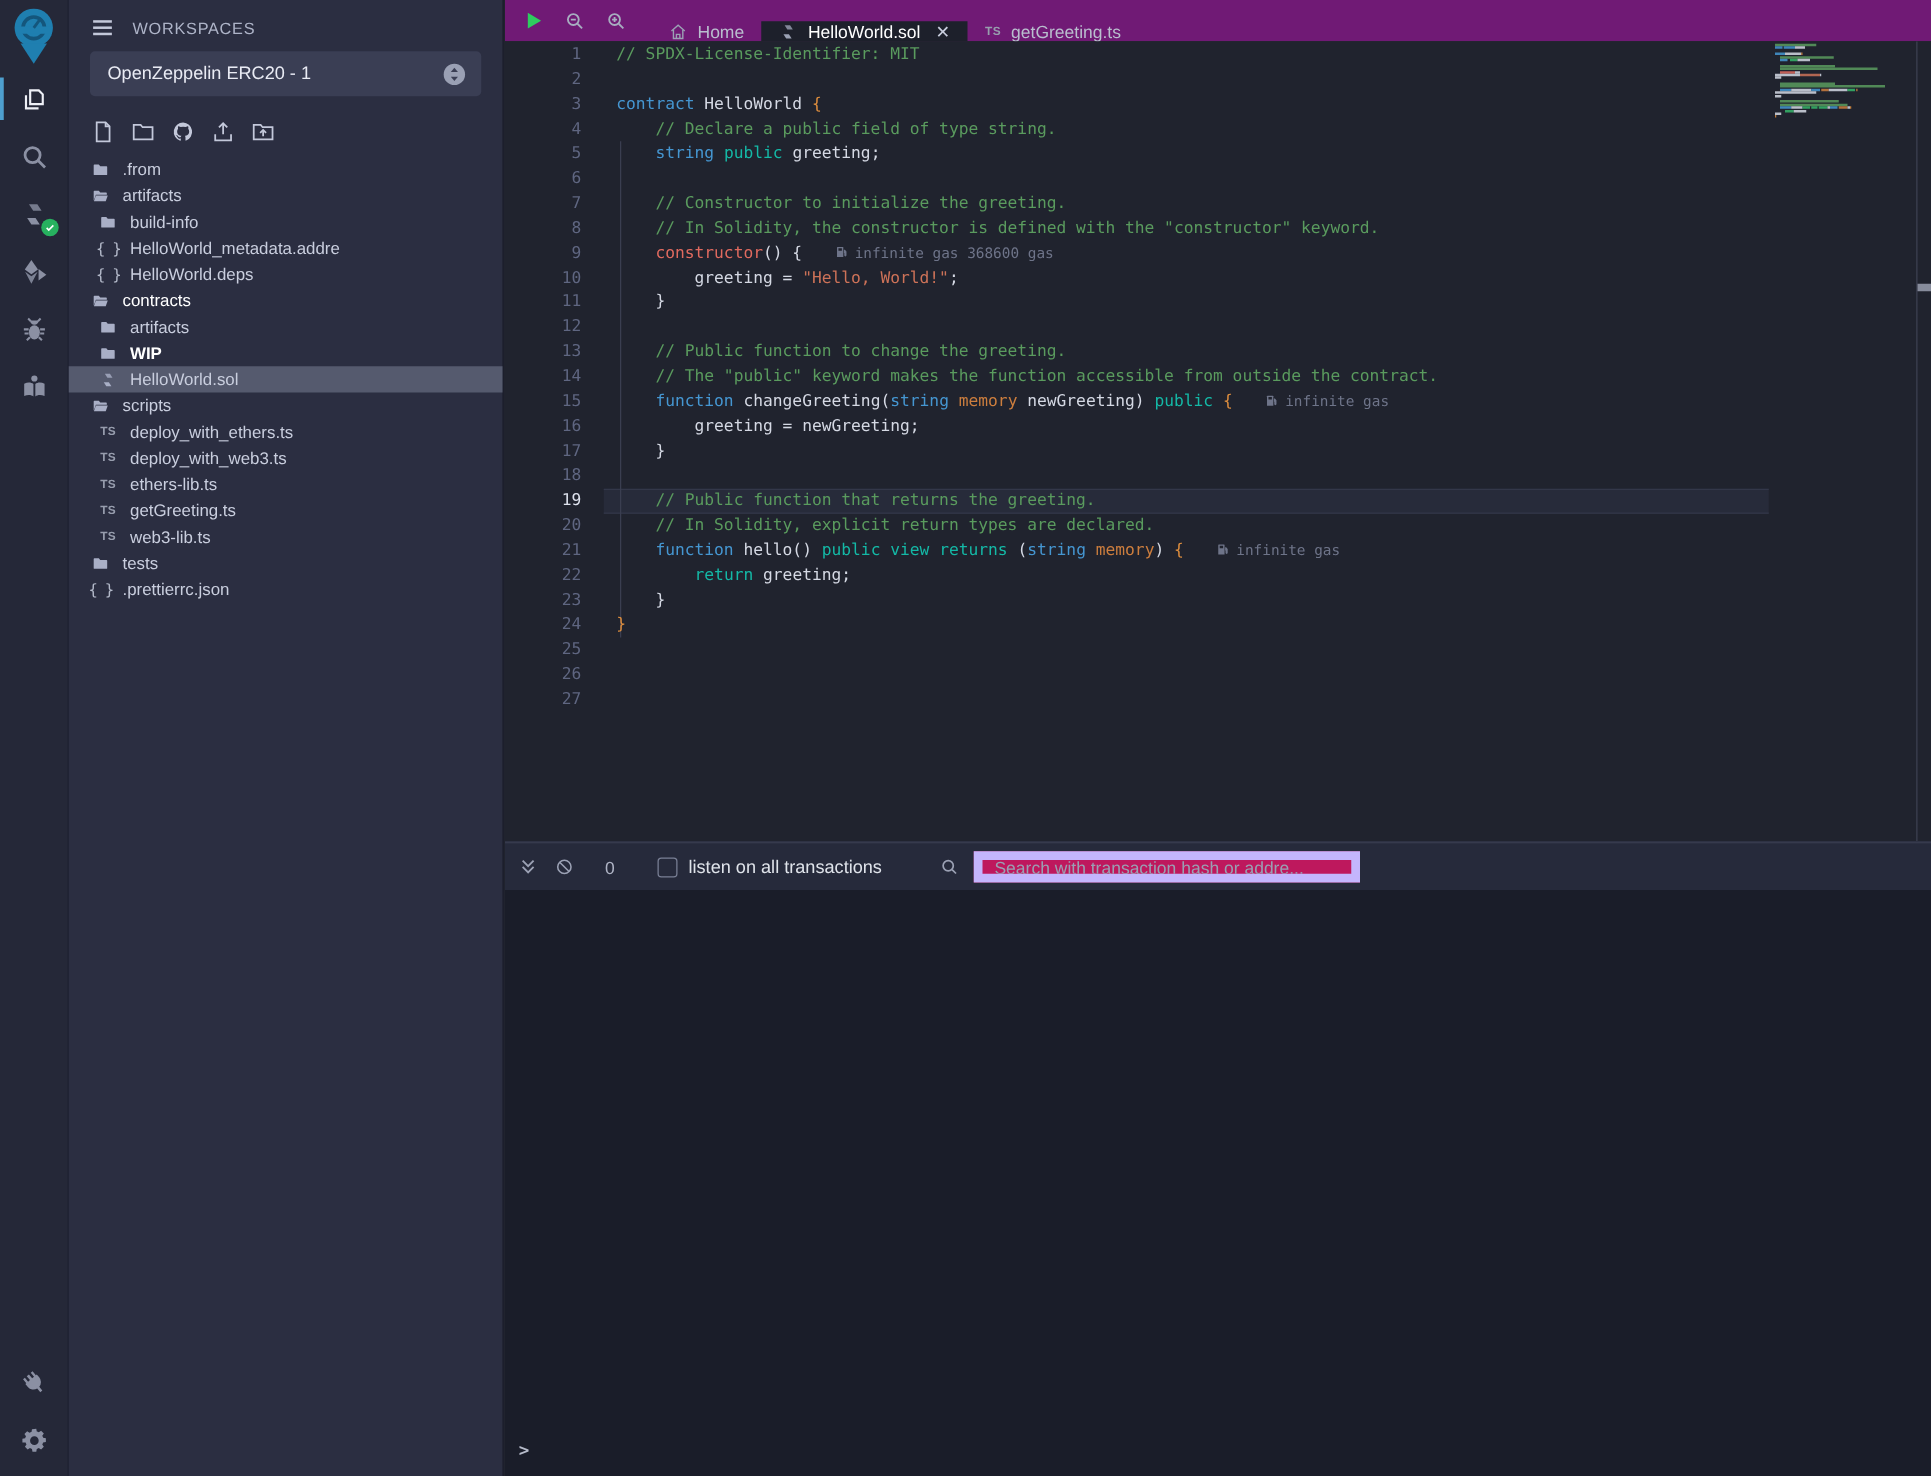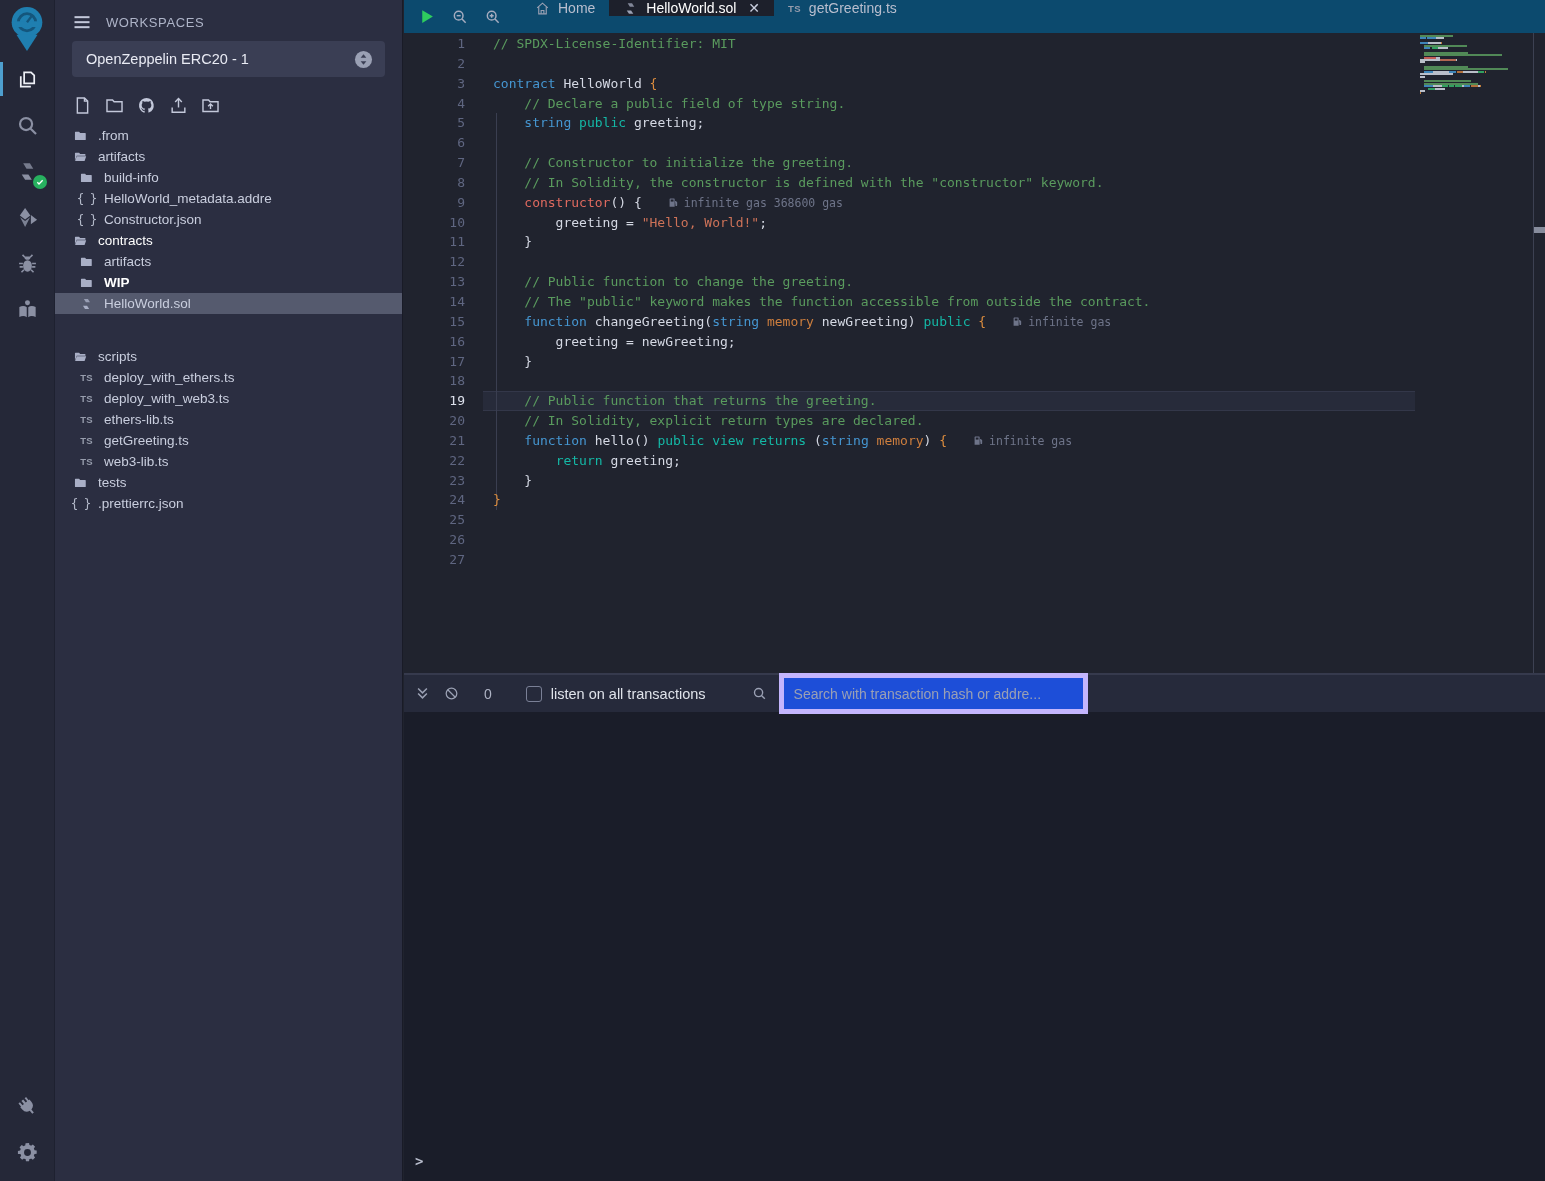--- a/index.html
+++ b/index.html
@@ -42,21 +42,21 @@
   #tree { margin-top:9px; }
   .tree-row { position:relative; height:21px; display:flex; align-items:center; cursor:pointer; color:#c9cede; font-size:13.5px; }
   .tree-row.selected { background:#555a6e; }
   .tree-row.accent .tree-name { color:#ffffff; }
   .tree-icon { width:17px; height:15px; display:flex; align-items:center; justify-content:center; margin-right:9px; color:#a9afc6; flex:none; }
   .tree-icon svg { width:15px; height:14px; }
   .tree-badge { font-family:"Liberation Sans",sans-serif; font-weight:bold; font-size:9.5px; color:#979dad; letter-spacing:.3px; }
   .tree-json { font-size:12.5px; color:#b3b9c9; font-family:"DejaVu Sans Mono",monospace; letter-spacing:-1px; }
 
   
-  #tabbar { position:absolute; left:404px; top:0; right:0; height:33px; background:#0c4a6e; display:flex; align-items:flex-start; }
+  #tabbar { position:absolute; left:404px; top:0; right:0; height:33px; background:#701a75; display:flex; align-items:flex-end; }
   .tb-btn { width:33px; height:33px; display:flex; align-items:center; justify-content:center; color:#a7adc0; cursor:pointer; }
   .tb-btn svg { width:16px; height:16px; }
   #tb-play { margin-left:6px; }
   #tb-play svg { width:17px; height:17px; }
   .tab { display:flex; align-items:center; gap:8px; padding:0 14px; font-size:14px; color:#b9bece; cursor:pointer; }
   .tab .tab-icon { display:flex; align-items:center; color:#9ba1b4; }
   .tab .tab-icon svg { width:15px; height:15px; }
   .tab.active { background:#1d202b; color:#ffffff; }
   .tab .tab-close { margin-left:4px; font-size:14px; color:#c9cede; }
   #tabs-first-gap { width:12px; }
@@ -85,21 +85,21 @@
 
   
   #terminal { position:absolute; left:404px; top:673px; right:0; bottom:0; background:#1a1d29; border-top:2px solid #363a4d; }
   #term-header { height:37px; background:#262a3b; display:flex; align-items:center; padding-left:11px; }
   .term-icon { color:#9ba1b4; display:flex; align-items:center; justify-content:center; cursor:pointer; }
   .term-icon svg { width:15px; height:15px; }
   #term-badge { color:#aeb3c4; font-size:14px; margin-left:25px; }
   #term-check { width:16px; height:16px; border:1px solid #7a8096; border-radius:3px; margin-left:34px; background:transparent; cursor:pointer; }
   #term-listen { color:#dfe3ea; font-size:14.5px; margin-left:9px; }
   #term-search-icon { margin-left:46px; }
-  #term-search { margin-left:12px; width:309px; height:41px; background:#1d4ed8; border:5px solid #c4b5fd;
+  #term-search { margin-left:12px; width:309px; height:25px; background:#be185d; border:7px solid #c4b5fd;
     color:#d5d9e4; font-size:14px; padding:0 10px; outline:none; }
   #term-search::placeholder { color:#9aa0b4; }
   #term-prompt { position:absolute; left:11px; bottom:12px; color:#b6bbca; font-family:"DejaVu Sans Mono",monospace; font-size:14px; font-weight:bold; }
   #ban-icon { margin-left:14px; }
 </style>
 </head>
 <body>
 
 <div id="app">
 
@@ -277,21 +277,21 @@
         <div class="tree-row" style="padding-left: 23px;">
           <span class="tree-icon">
             <span class="tree-json">{ }</span>
           </span>
           <span class="tree-name">HelloWorld_metadata.addre</span>
         </div>
         <div class="tree-row" style="padding-left: 23px;">
           <span class="tree-icon">
             <span class="tree-json">{ }</span>
           </span>
-          <span class="tree-name">Constructor.json</span>
+          <span class="tree-name">HelloWorld.deps</span>
         </div>
         <div class="tree-row accent" style="padding-left: 17px;">
           <span class="tree-icon">
             <svg viewBox="0 0 24 24" fill="currentColor">
               <path d="M2.5 5.5a1 1 0 011-1h6l2 2.3h8a1 1 0 011 1V10h-15l-3 8z"></path>
               <path d="M5.5 10.8h16.3L19 19H2.8z"></path>
             </svg>
           </span>
           <span class="tree-name">contracts</span>
         </div>
@@ -313,21 +313,21 @@
         </div>
         <div class="tree-row selected" style="padding-left: 23px;">
           <span class="tree-icon">
             <svg viewBox="0 0 24 24" fill="currentColor">
               <path d="M7.5 3.5h7L18 9h-7z" opacity=".8"></path>
               <path d="M16.5 20.5h-7L6 15h7z"></path>
             </svg>
           </span>
           <span class="tree-name">HelloWorld.sol</span>
         </div>
-        <div class="tree-row" style="padding-left: 17px; margin-top: 32px;">
+        <div class="tree-row" style="padding-left: 17px;">
           <span class="tree-icon">
             <svg viewBox="0 0 24 24" fill="currentColor">
               <path d="M2.5 5.5a1 1 0 011-1h6l2 2.3h8a1 1 0 011 1V10h-15l-3 8z"></path>
               <path d="M5.5 10.8h16.3L19 19H2.8z"></path>
             </svg>
           </span>
           <span class="tree-name">scripts</span>
         </div>
         <div class="tree-row" style="padding-left: 23px;">
           <span class="tree-icon">

